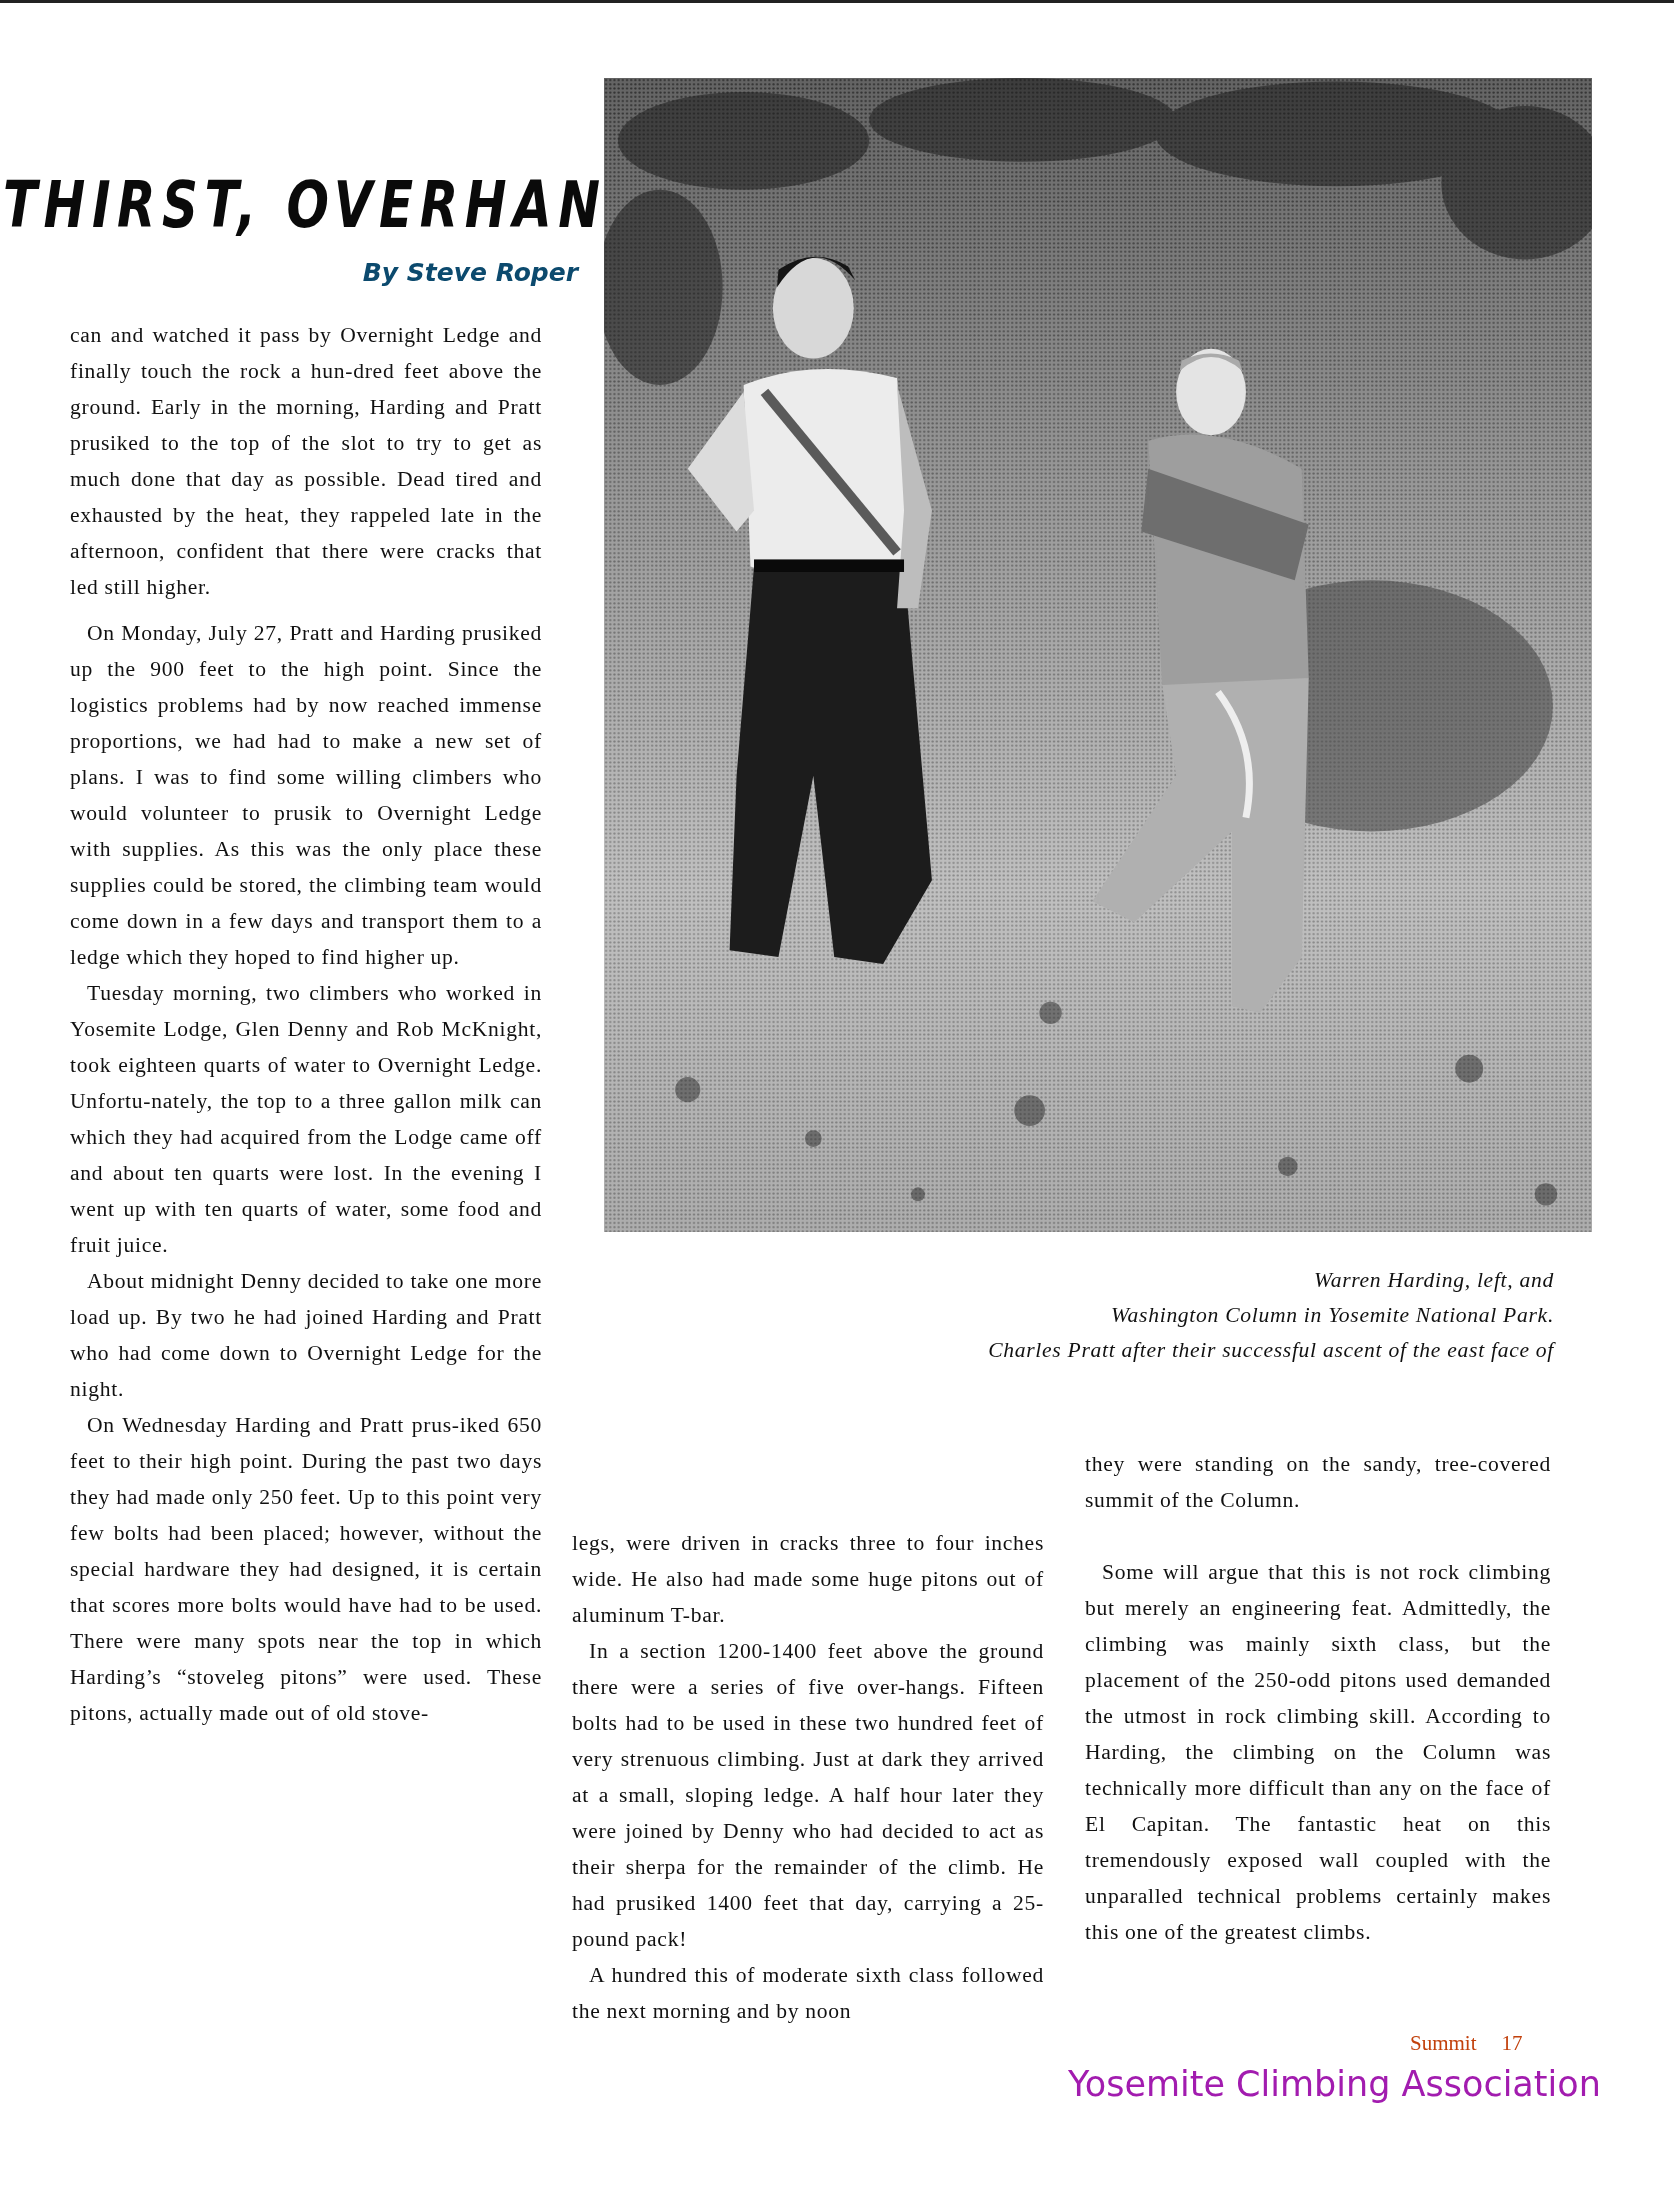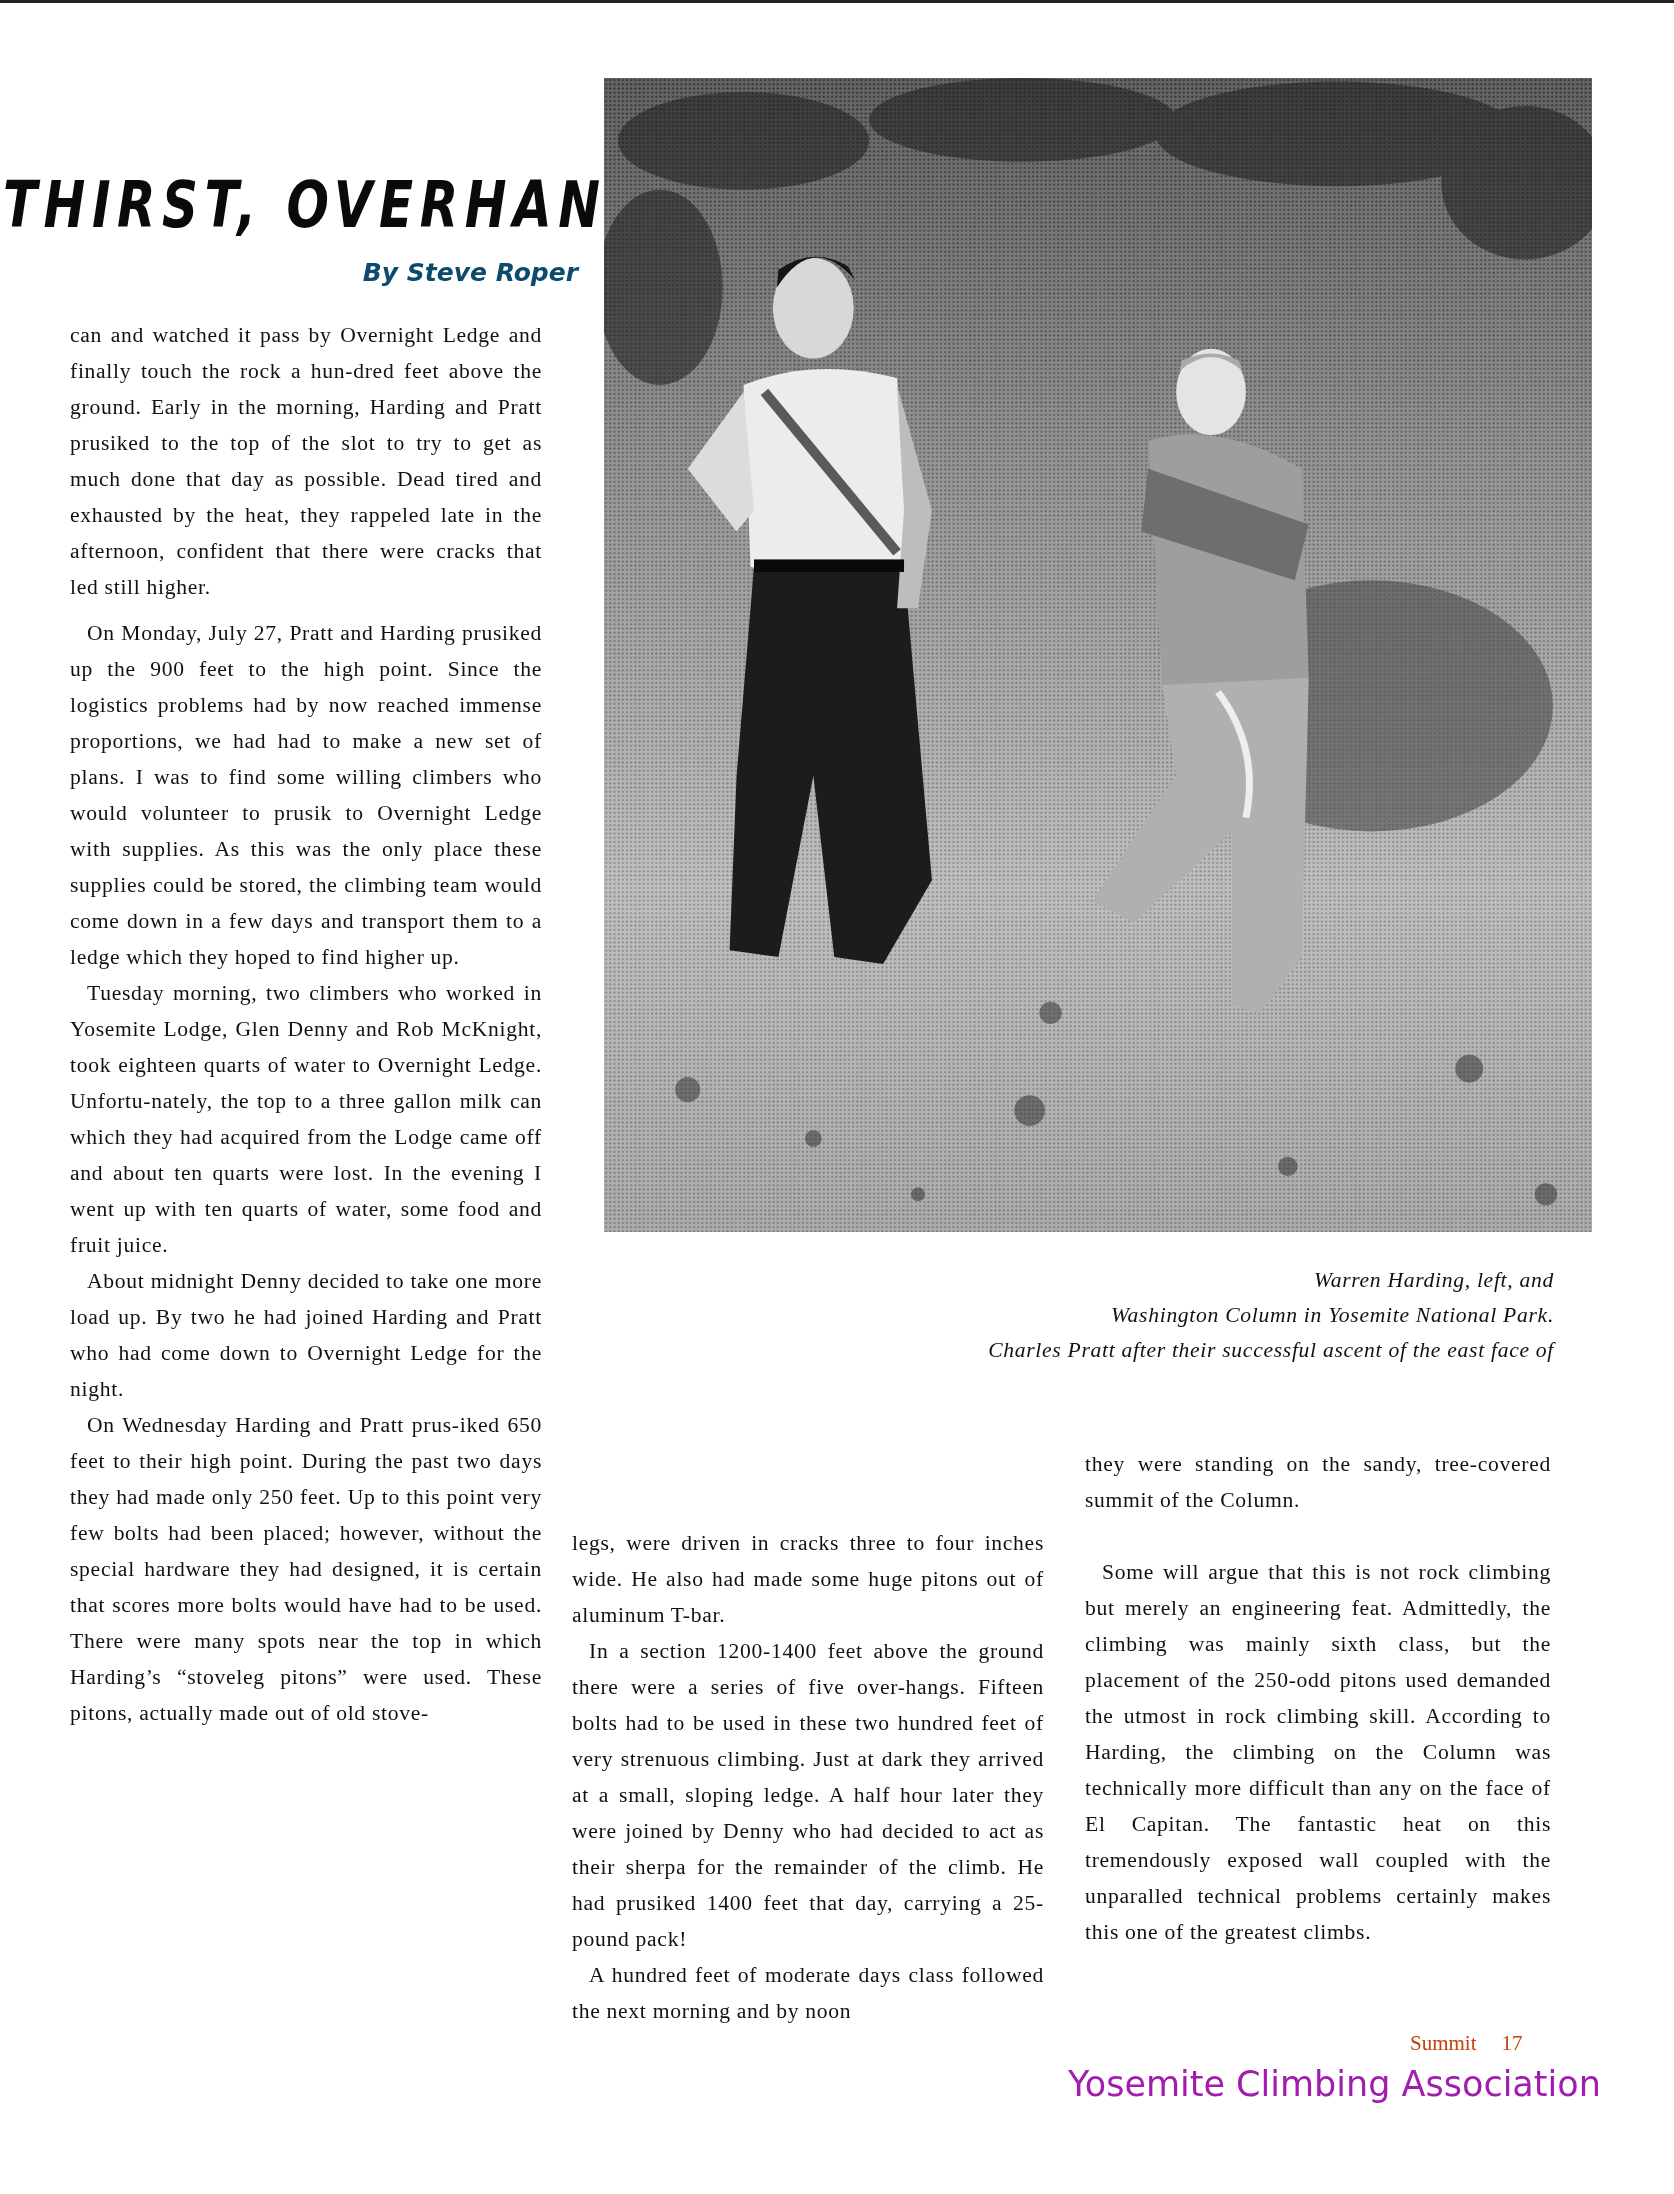--- a/index.html
+++ b/index.html
@@ -126,21 +126,21 @@
   <p class="noindent">can and watched it pass by Overnight Ledge and finally touch the rock a hun-dred feet above the ground. Early in the morning, Harding and Pratt prusiked to the top of the slot to try to get as much done that day as possible. Dead tired and exhausted by the heat, they rappeled late in the afternoon, confident that there were cracks that led still higher.</p>
   <p class="gap">On Monday, July 27, Pratt and Harding prusiked up the 900 feet to the high point. Since the logistics problems had by now reached immense proportions, we had had to make a new set of plans. I was to find some willing climbers who would volunteer to prusik to Overnight Ledge with supplies. As this was the only place these supplies could be stored, the climbing team would come down in a few days and transport them to a ledge which they hoped to find higher up.</p>
   <p>Tuesday morning, two climbers who worked in Yosemite Lodge, Glen Denny and Rob McKnight, took eighteen quarts of water to Overnight Ledge. Unfortu-nately, the top to a three gallon milk can which they had acquired from the Lodge came off and about ten quarts were lost. In the evening I went up with ten quarts of water, some food and fruit juice.</p>
   <p>About midnight Denny decided to take one more load up. By two he had joined Harding and Pratt who had come down to Overnight Ledge for the night.</p>
   <p>On Wednesday Harding and Pratt prus-iked 650 feet to their high point. During the past two days they had made only 250 feet. Up to this point very few bolts had been placed; however, without the special hardware they had designed, it is certain that scores more bolts would have had to be used. There were many spots near the top in which Harding’s “stoveleg pitons” were used. These pitons, actually made out of old stove-</p>
 </div>
 
 <div class="col" id="col2">
   <p class="noindent">legs, were driven in cracks three to four inches wide. He also had made some huge pitons out of aluminum T-bar.</p>
   <p>In a section 1200-1400 feet above the ground there were a series of five over-hangs. Fifteen bolts had to be used in these two hundred feet of very strenuous climbing. Just at dark they arrived at a small, sloping ledge. A half hour later they were joined by Denny who had decided to act as their sherpa for the remainder of the climb. He had prusiked 1400 feet that day, carrying a 25-pound pack!</p>
-  <p>A hundred feet of moderate days class followed the next morning and by noon</p>
+  <p>A hundred this of moderate sixth class followed the next morning and by noon</p>
 </div>
 
 <div class="col" id="col3">
   <p class="noindent">they were standing on the sandy, tree-covered summit of the Column.</p>
   <p class="biggap">Some will argue that this is not rock climbing but merely an engineering feat. Admittedly, the climbing was mainly sixth class, but the placement of the 250-odd pitons used demanded the utmost in rock climbing skill. According to Harding, the climbing on the Column was technically more difficult than any on the face of El Capitan. The fantastic heat on this tremendously exposed wall coupled with the unparalled technical problems certainly makes this one of the greatest climbs.</p>
 </div>
 
 <div class="folio">
   <span>Summit</span><span class="num">17</span>
 </div>

